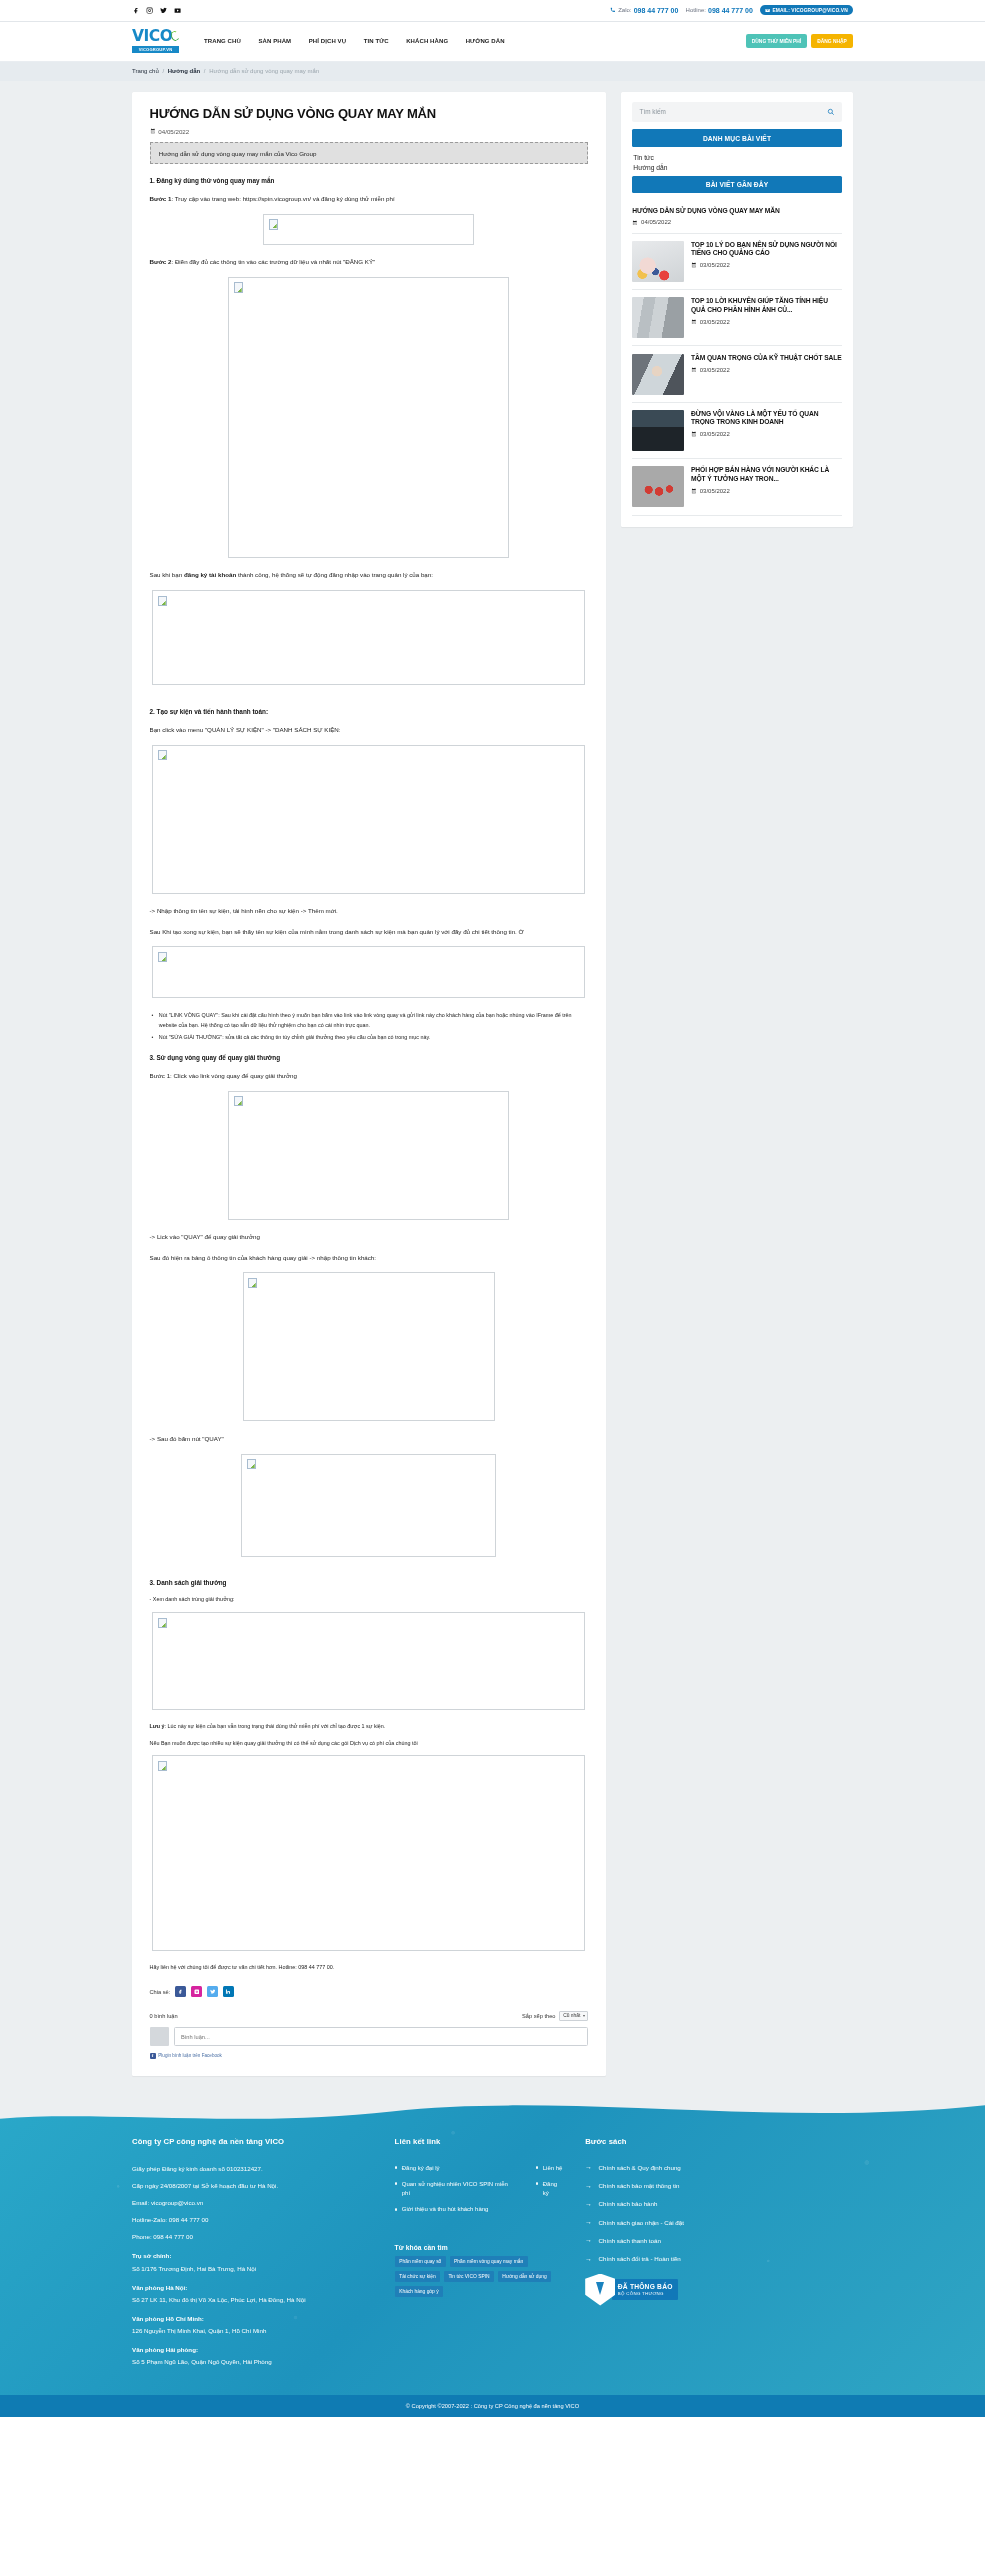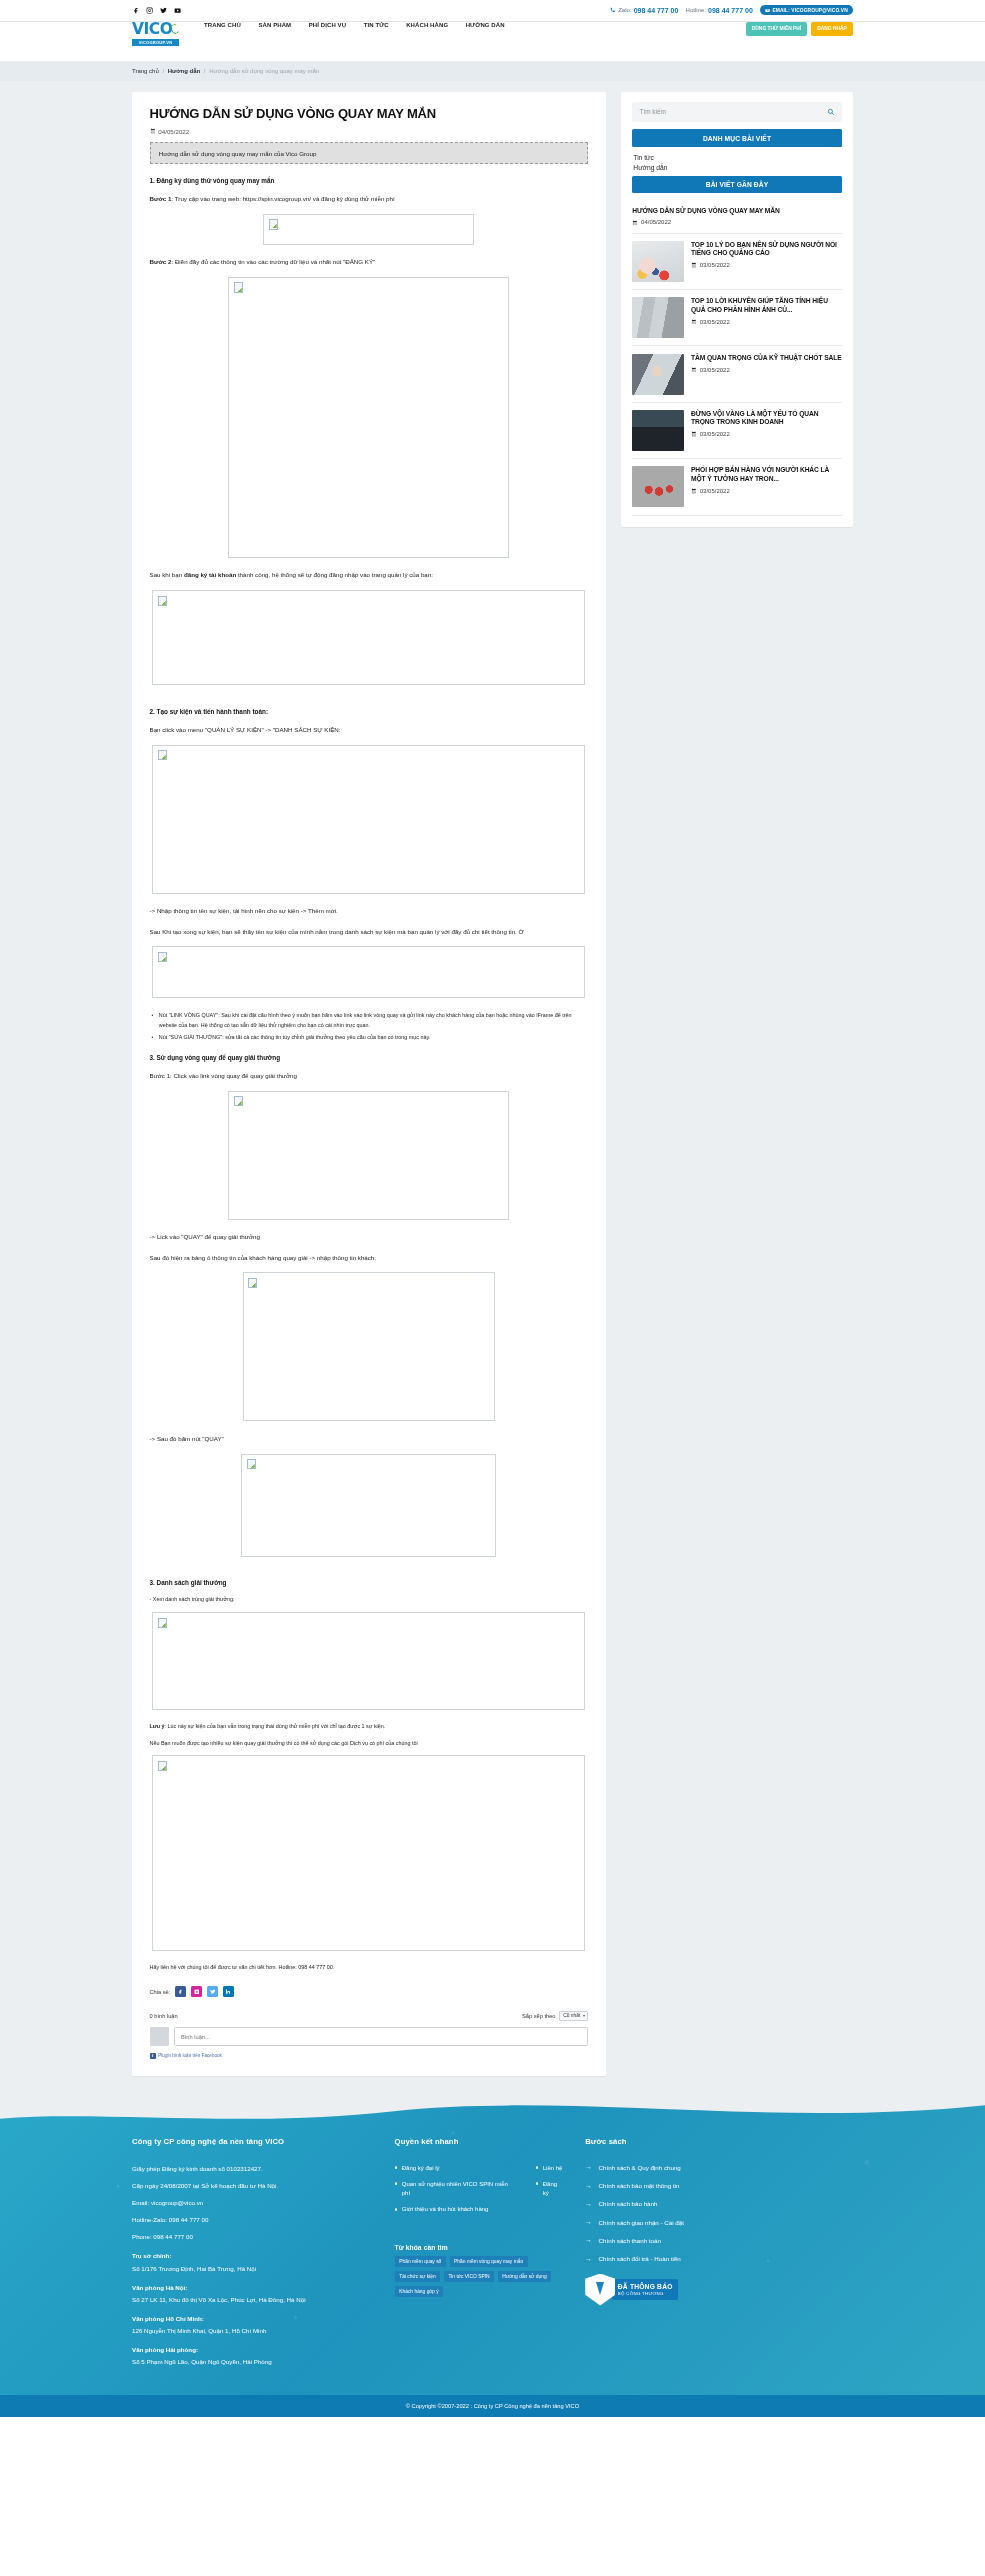--- a/index.html
+++ b/index.html
@@ -34,21 +34,21 @@
   .email-btn {
     background: #1178b8; color: #fff; font-size: 4.9px; font-weight: bold;
     padding: 2.6px 5.2px; border-radius: 6.7px; display: flex; align-items: center; gap: 2.1px;
     border: none; cursor: pointer; letter-spacing: 0.1px;
   }
   .email-btn svg { width: 5.2px; height: 5.2px; fill: #fff; }
 
   
   .navbar {
     height: 40px; background: #fff;
-    display: flex; align-items: flex-start; padding: 0 132px;
+    display: flex; align-items: center; padding: 0 132px;
     border-bottom: 0.5px solid #e9edf1;
   }
   .logo { width: 47px; }
   .logo-main {
     font-size: 15.5px; font-weight: bold; color: #1789c7; letter-spacing: -0.5px;
     font-family: "DejaVu Sans", sans-serif; line-height: 1;
     display: flex; align-items: baseline;
   }
   .logo-swirl {
     display:inline-block; width: 9.8px; height: 9.8px; border-radius: 50%;
@@ -595,21 +595,21 @@
       <div class="fp">Số 1/176 Trương Định, Hai Bà Trưng, Hà Nội</div>
       <div class="fsub">Văn phòng Hà Nội:</div>
       <div class="fp">Số 27 LK 11, Khu đô thị Võ Xa Lộc, Phúc Lợi, Hà Đông, Hà Nội</div>
       <div class="fsub">Văn phòng Hồ Chí Minh:</div>
       <div class="fp">126 Nguyễn Thị Minh Khai, Quận 1, Hồ Chí Minh</div>
       <div class="fsub">Văn phòng Hải phòng:</div>
       <div class="fp">Số 5 Phạm Ngũ Lão, Quận Ngô Quyền, Hải Phòng</div>
     </div>
 
     <div class="fc2">
-      <div class="fh">Quyền kết nhanh</div>
+      <div class="fh">Liên kết link</div>
       <div class="flist-2col">
         <ul class="flist">
           <li>Đăng ký đại lý</li>
           <li>Quan sử nghiệu nhiên VICO SPIN miễn phí</li>
           <li>Giới thiệu và thu hút khách hàng</li>
         </ul>
         <ul class="flist">
           <li>Liên hệ</li>
           <li>Đăng ký</li>
         </ul>

